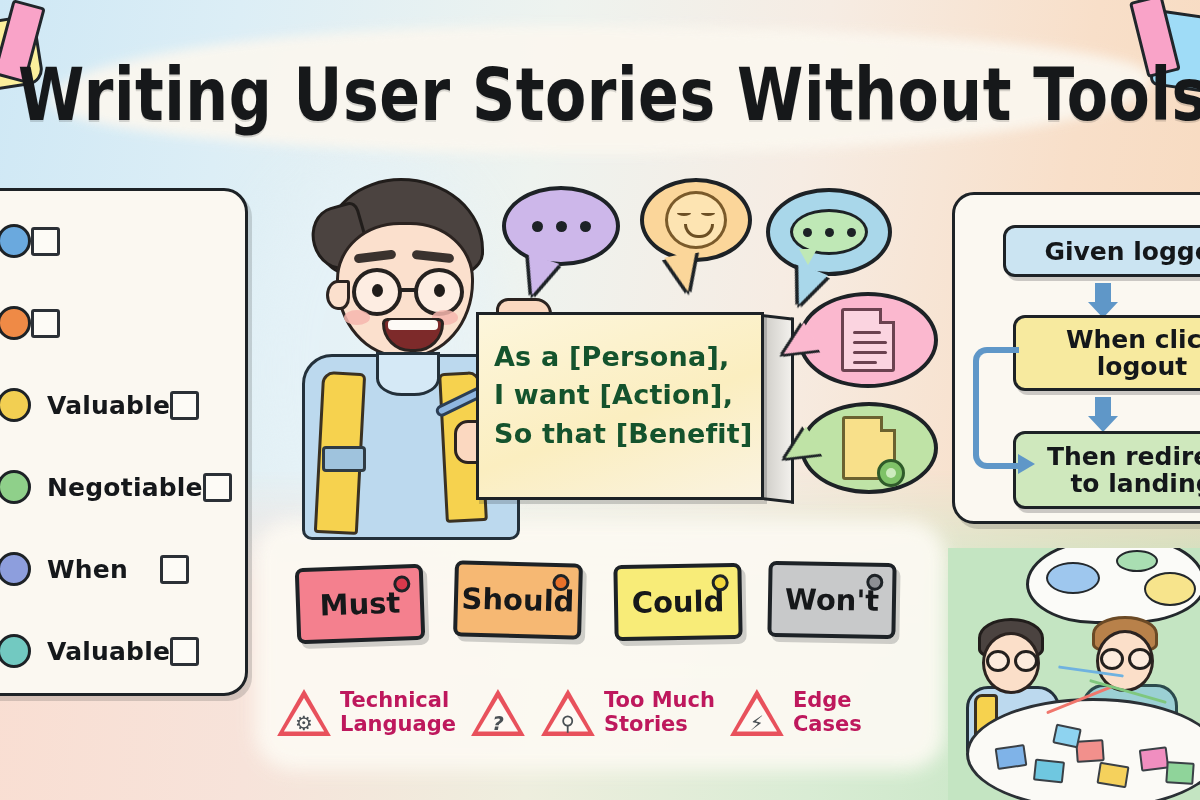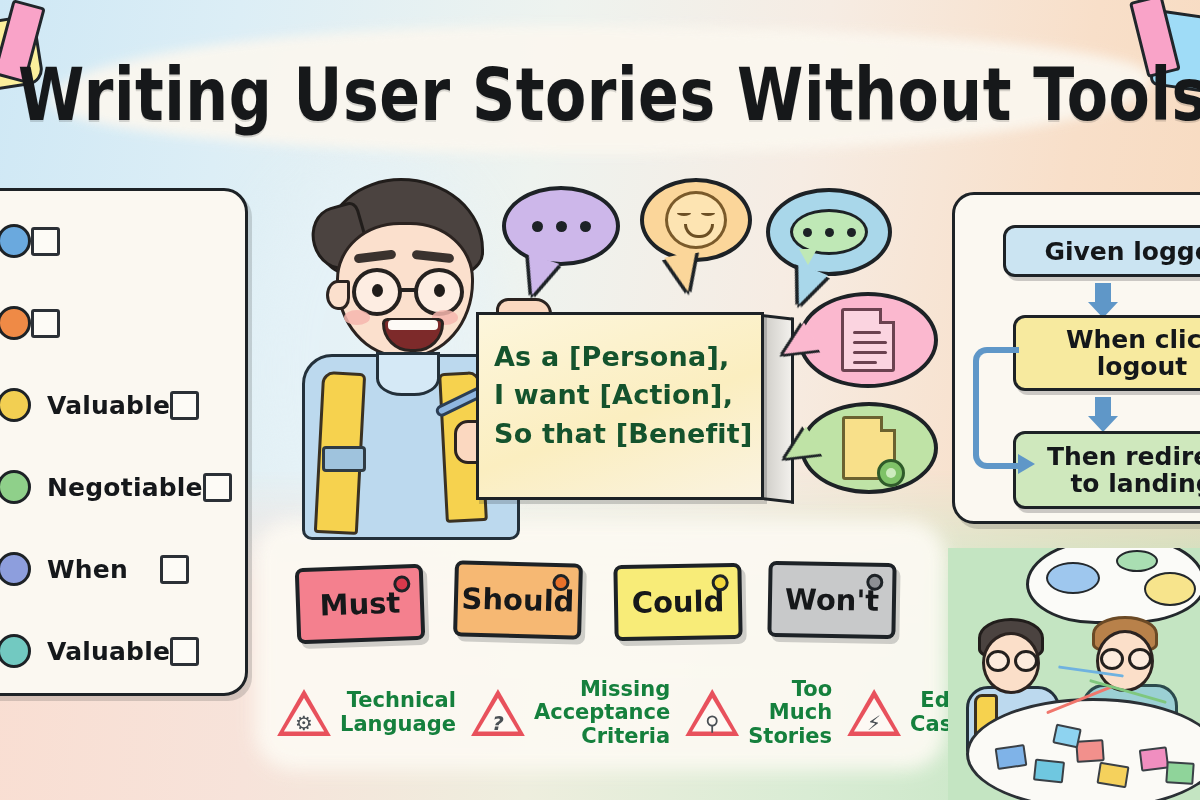--- a/index.html
+++ b/index.html
@@ -365,23 +365,22 @@
     position:absolute; left:7px; right:7px; top:9px; bottom:5px;
     background:#fdf9f4;
     clip-path:polygon(50% 3%,98% 96%,2% 96%);
   }
   .tri .glyph{
     position:absolute; left:0; right:0; bottom:5px;
     text-align:center; font-size:20px; line-height:1; color:#4a5055;
     font-weight:700;
   }
   .pit-label{
-    font-size:21px; font-weight:600; color:#15803d; line-height:1.12;
+    font-size:21px; font-weight:600; color:#be185d; line-height:1.12;
     white-space:pre-line;
-    text-align:right;
   }
 
   
   #collab{ position:absolute; left:948px; top:548px; width:252px; height:252px; overflow:hidden; }
   #collab-bg{ position:absolute; inset:0; background:#c4e5c2; }
   #cloud{
     position:absolute; left:78px; top:-10px; width:180px; height:86px;
     background:#fbfbf8; border:3px solid #23282c;
     border-radius:60% 50% 55% 50% / 70% 70% 60% 60%;
   }
@@ -581,23 +580,20 @@
       </span>
       <span class="pit-label">Technical
 Language</span>
     </div>
     <div class="pitfall">
       <span class="tri">
         <i class="shape"></i>
           <i class="inner"></i>
         <i class="glyph">?</i>
       </span>
-      <span class="pit-label">Missing
-Acceptance
-Criteria</span>
     </div>
     <div class="pitfall">
       <span class="tri">
         <i class="shape"></i>
           <i class="inner"></i>
         <i class="glyph">⚲</i>
       </span>
       <span class="pit-label">Too Much
 Stories</span>
     </div>

